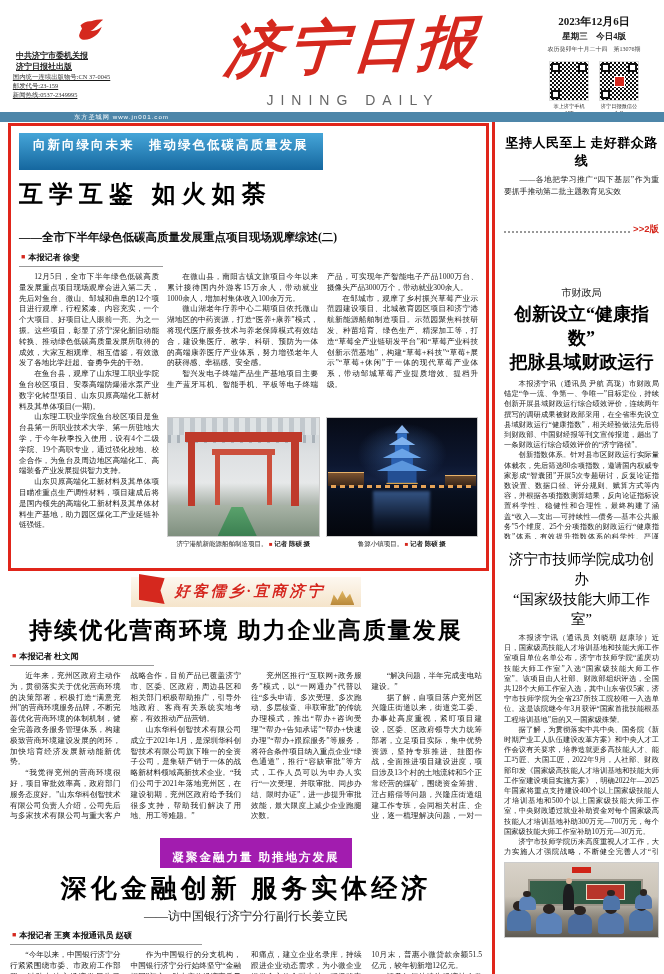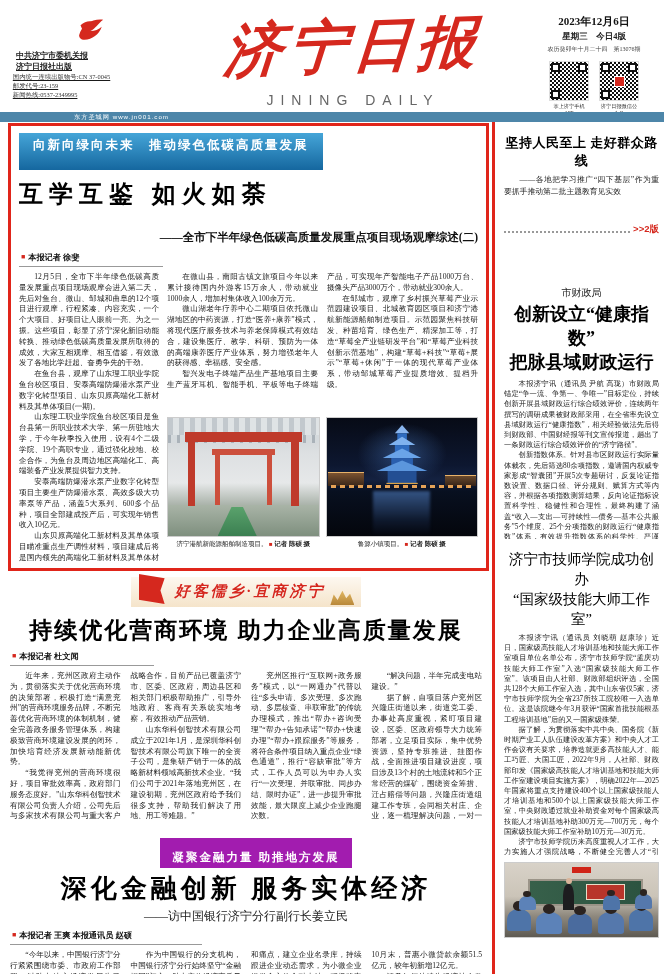--- a/index.html
+++ b/index.html
@@ -33,21 +33,21 @@
 
   
   .main-wrap{display:flex;align-items:stretch;}
   .left-main{width:492px;box-sizing:border-box;}
   .sidebar{width:172px;box-sizing:border-box;border-left:3px solid #e0251a;padding:0 5px 0 9px;}
 
   
   .lead-box{border:3px solid #e0251a;margin:1px 3px 0 8px;padding:0 8px 6px 8px;}
   .lead-kicker{display:inline-block;background:linear-gradient(180deg,#45a5d8,#15679f);color:#fff;font-family:"Liberation Sans",sans-serif;font-weight:bold;font-size:12.5px;letter-spacing:2px;padding:4px 14px 16px;margin-top:7px;}
   .lead-headline{text-align:left;font-family:"Liberation Sans","DejaVu Sans",sans-serif;font-weight:900;font-size:24px;letter-spacing:6px;color:#000;margin:8px 0 20px;}
-  .lead-subhead{text-align:right;font-size:11.5px;font-weight:bold;color:#111;margin-bottom:6px;}
+  .lead-subhead{text-align:left;font-size:11.5px;font-weight:bold;color:#111;margin-bottom:6px;}
   .byline-row{display:flex;align-items:center;gap:3px;border-bottom:1px solid #999;width:142px;padding:1px 0 3px 2px;margin:0 0 5px 0;}
   .bullet{color:#d5281e;font-size:7px;line-height:7px;}
   .byline-text{font-size:8.2px;font-weight:bold;color:#111;}
   .lead-body{display:flex;gap:8px;}
   .lead-col1{width:140px;height:290px;overflow:hidden;flex:none;}
   .lead-right{flex:1;min-width:0;}
   .lead-cols2{column-count:2;column-gap:9px;height:140px;overflow:hidden;}
   .para{font-size:7.6px;line-height:10.8px;text-align:justify;text-indent:2em;margin:0;color:#1a1a1a;}
   .photos{display:flex;gap:6px;margin-top:5px;}
   .photos figure{margin:0;flex:1;min-width:0;}
@@ -197,21 +197,20 @@
         <div class="lead-subhead">——全市下半年绿色低碳高质量发展重点项目现场观摩综述(二)</div>
         <div class="byline-row">
           <span class="bullet">■</span>
           <span class="byline-text">本报记者 徐斐</span>
         </div>
         <div class="lead-body">
           <div class="lead-col1">
               <p class="para">12月5日，全市下半年绿色低碳高质量发展重点项目现场观摩会进入第二天，先后对鱼台、微山、邹城和曲阜的12个项目进行观摩，行程紧凑、内容充实，一个个大项目、好项目让人眼前一亮、为之一振。这些项目，彰显了济宁深化新旧动能转换、推动绿色低碳高质量发展所取得的成效，大家互相观摩、相互借鉴，有效激发了各地比学赶超、奋勇争先的干劲。</p>
               <p class="para">在鱼台县，观摩了山东理工职业学院鱼台校区项目、安泰高端防爆潜水泵产业数字化转型项目、山东贝原高端化工新材料及其单体项目(一期)。</p>
               <p class="para">山东理工职业学院鱼台校区项目是鱼台县第一所职业技术大学、第一所驻地大学，于今年秋季投入使用，设有4个二级学院、19个高职专业，通过强化校地、校企合作，为鱼台及周边地区高端化工、高端装备产业发展提供智力支持。</p>
-              <p class="para">安泰高端防爆潜水泵产业数字化转型项目主要生产防爆潜水泵、高效多级大功率泵等产品，涵盖5大系列、600多个品种，项目全部建成投产后，可实现年销售收入10亿元。</p>
               <p class="para">山东贝原高端化工新材料及其单体项目瞄准重点生产调性材料，项目建成后将是国内领先的高端化工新材料及其单体材料生产基地，助力园区煤化工产业延链补链强链。</p>
             </div>
           <div class="lead-right">
             <div class="lead-cols2">
                 <p class="para">在微山县，南阳古镇文旅项目今年以来累计接待国内外游客15万余人，带动就业1000余人，增加村集体收入100余万元。</p>
                 <p class="para">微山湖老年疗养中心二期项目依托微山湖地区的中药资源，打造“医养+康养”模式，将现代医疗服务技术与养老保障模式有效结合，建设集医疗、教学、科研、预防为一体的高端康养医疗产业体系，努力增强老年人的获得感、幸福感、安全感。</p>
                 <p class="para">智兴发电子终端产品生产基地项目主要生产蓝牙耳机、智能手机、平板等电子终端产品，可实现年产智能电子产品1000万台、摄像头产品3000万个，带动就业300余人。</p>
                 <p class="para">在邹城市，观摩了乡村振兴草莓产业示范园建设项目、北城教育园区项目和济宁港航新能源船舶制造项目。示范园聚焦科技研发、种苗培育、绿色生产、精深加工等，打造“草莓全产业链研发平台”和“草莓产业科技创新示范基地”，构建“草莓+科技”“草莓+展示”“草莓+休闲”于一体的现代草莓产业体系，带动邹城草莓产业提质增效、提档升级。</p>
               </div>
             <div class="photos">

